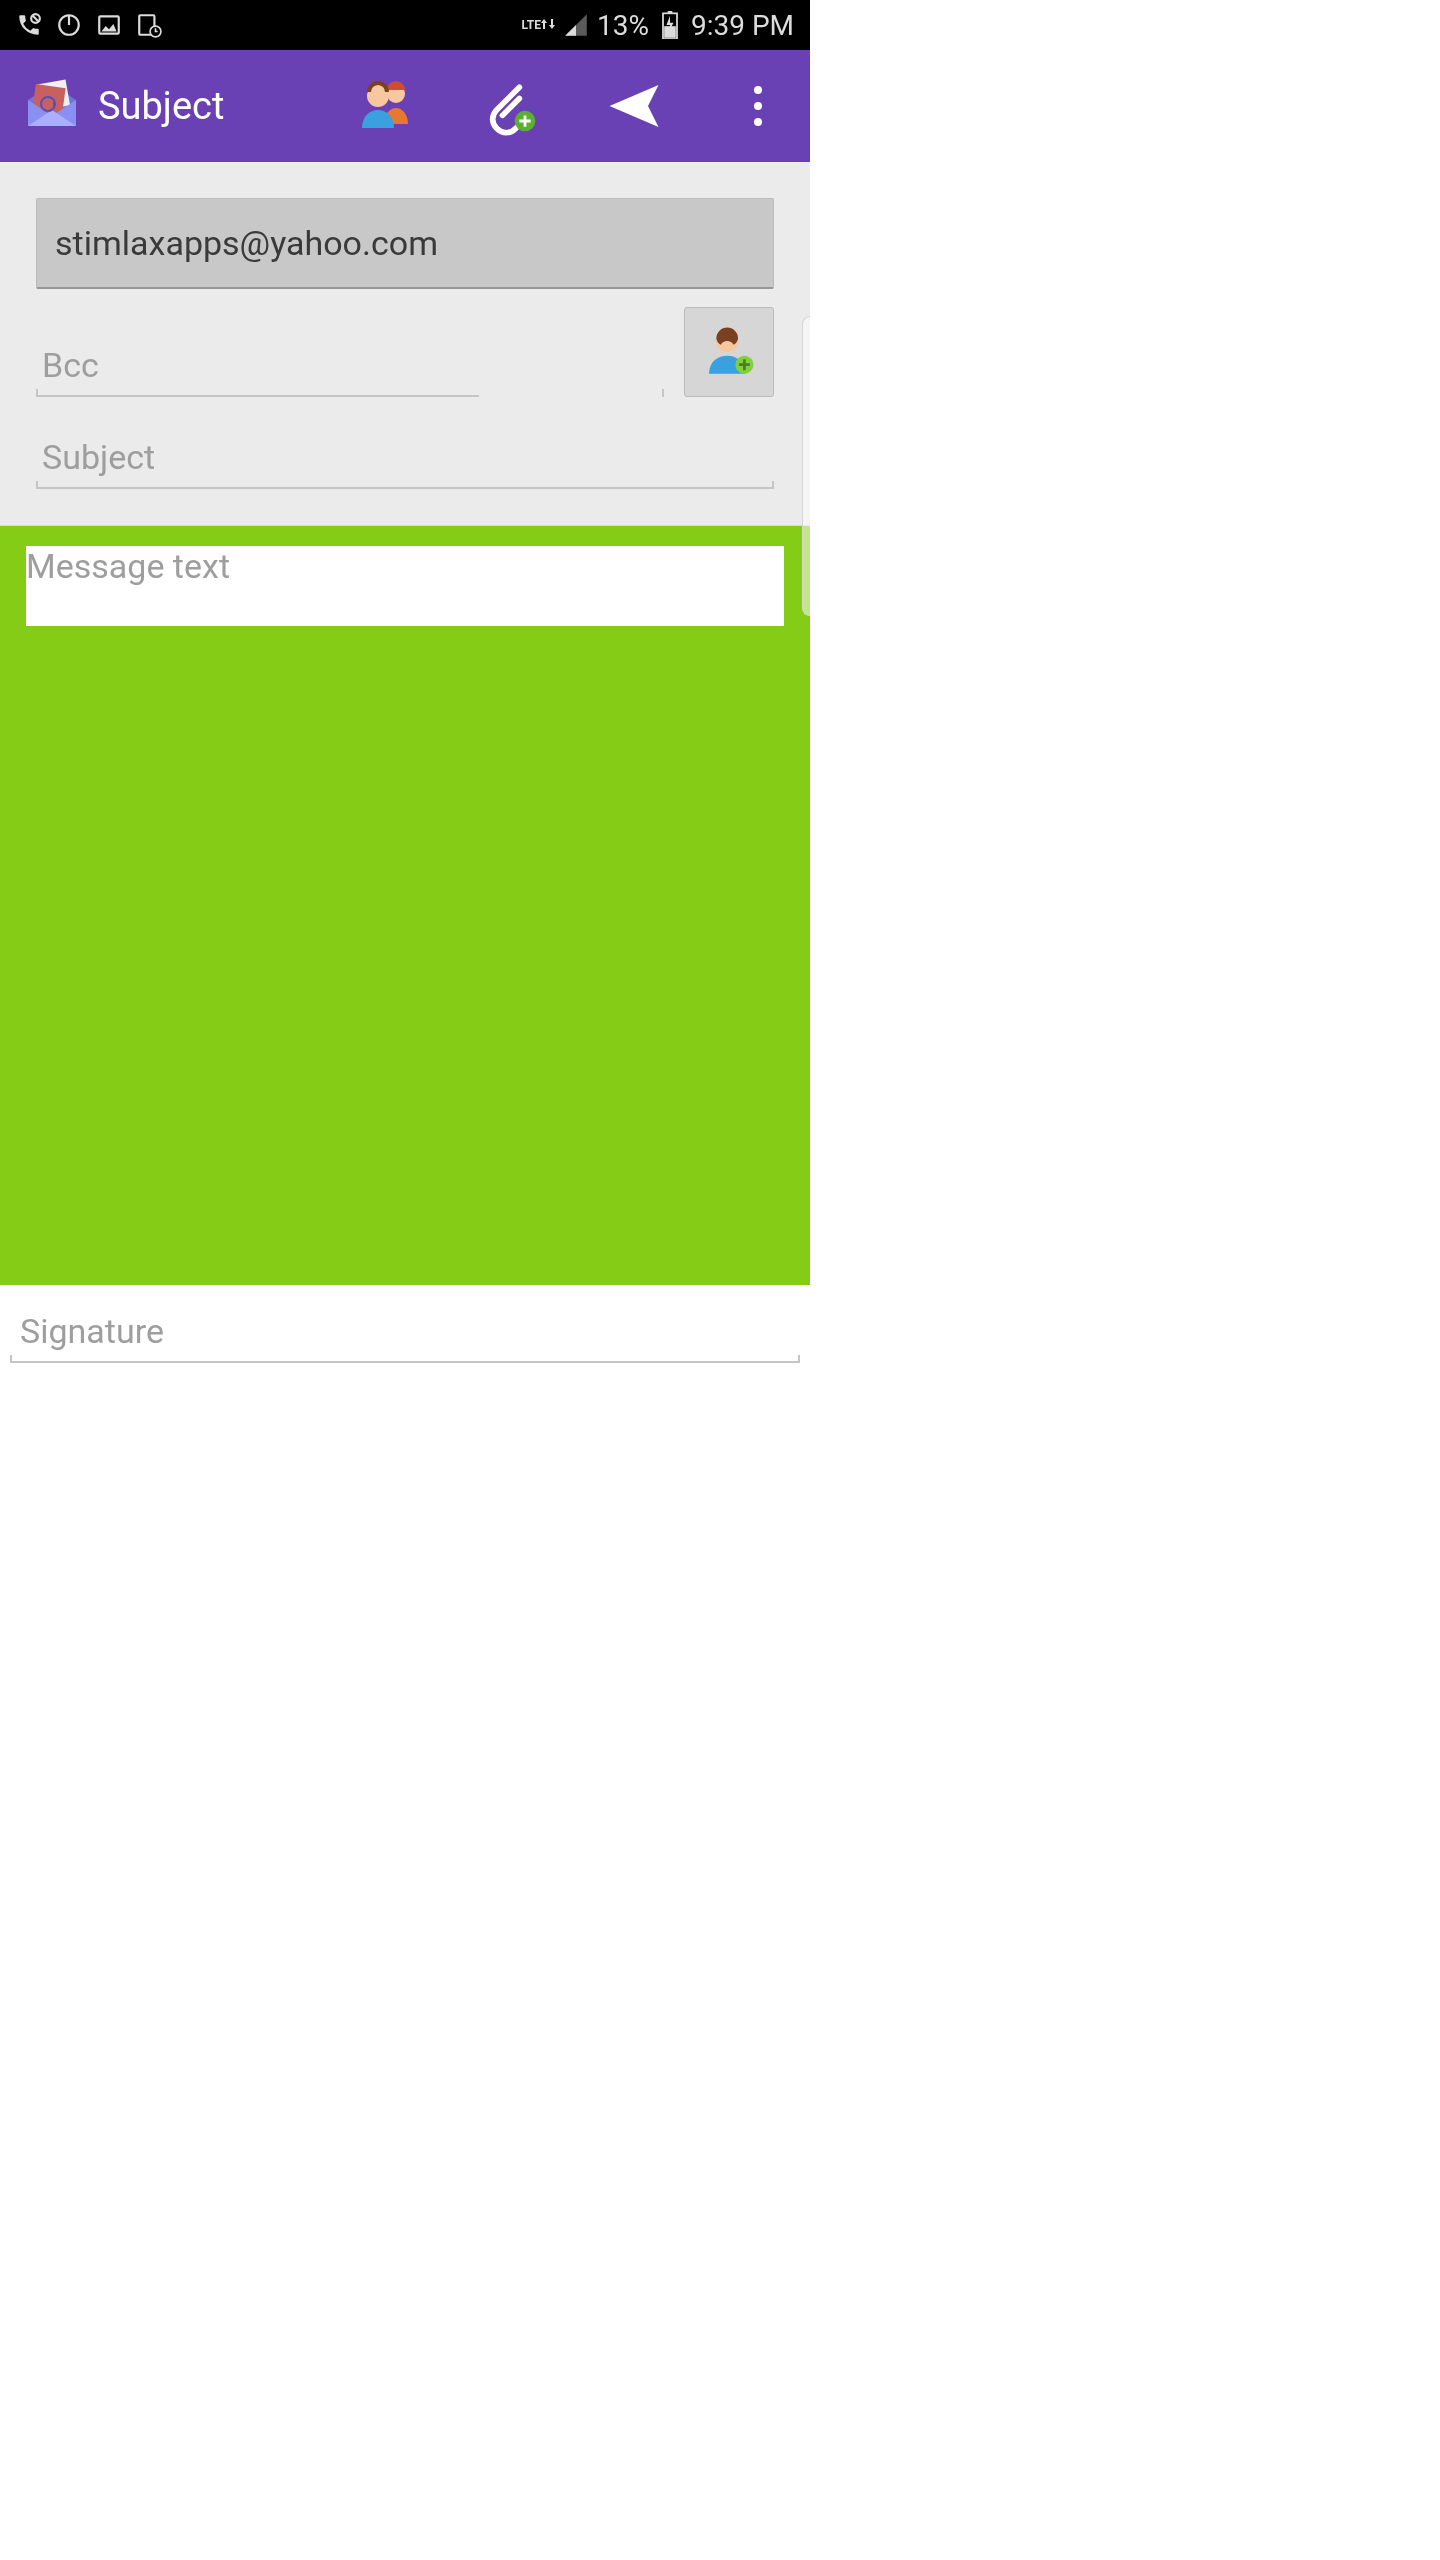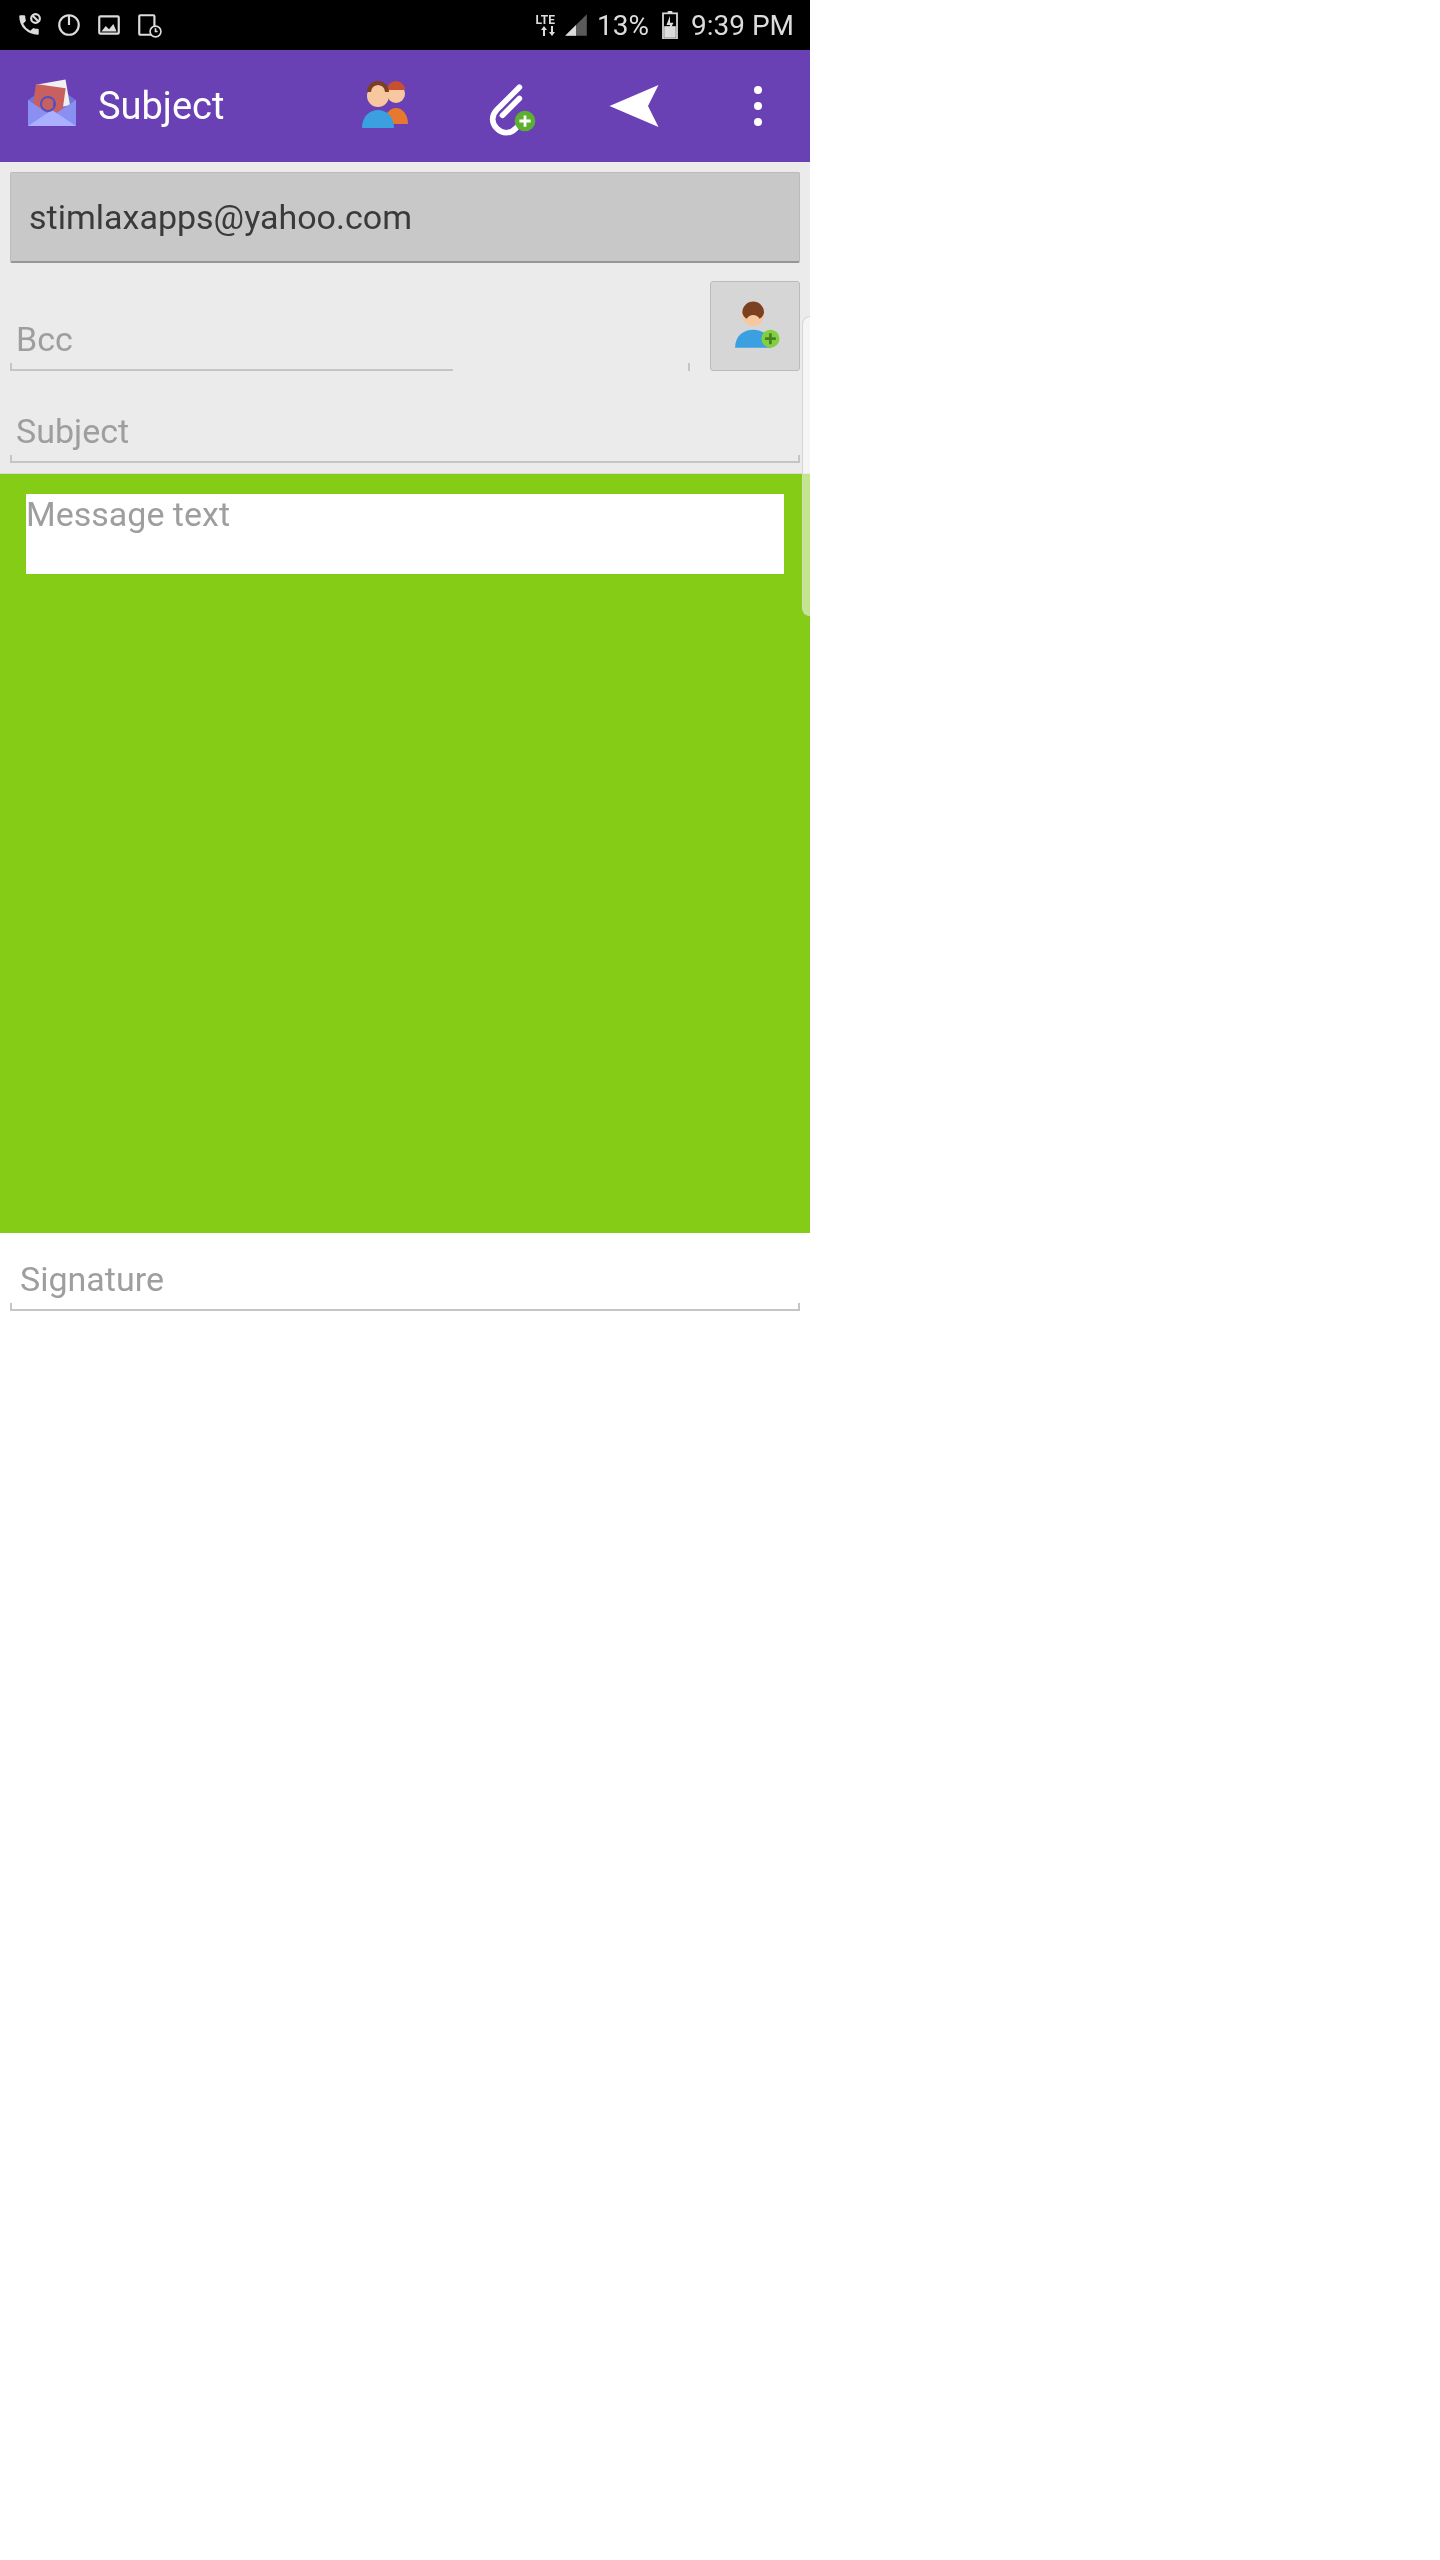--- a/index.html
+++ b/index.html
@@ -77,21 +77,21 @@
     .action-btn {
       width: 64px;
       height: 64px;
       display: flex;
       align-items: center;
       justify-content: center;
       cursor: pointer;
     }
     .compose-area {
       background: #ebebeb;
-      padding: 10px;
+      padding: 36px;
     }
     .from-field {
       background: #c8c8c8;
       border: 1px solid #bbbbbb;
       border-bottom: 2px solid #969696;
       padding: 24px 18px;
       font-size: 34px;
       color: #3a3a3a;
       border-radius: 2px;
       margin-bottom: 18px;
@@ -245,21 +245,21 @@
     </span>
     <span class="status-icon">
       <svg width="28" height="28" viewBox="0 0 24 24">
             <rect x="3" y="3" width="14" height="18" rx="1" fill="none" stroke="#dcdcdc" stroke-width="2"></rect>
             <circle cx="18" cy="18" r="5" fill="#000" stroke="#dcdcdc" stroke-width="1.5"></circle>
             <path stroke="#dcdcdc" stroke-width="1.5" d="M18 15v3h2"></path>
           </svg>
     </span>
   </div>
   <div class="status-right">
-    <span style="display:flex;flex-direction:column;align-items:flex-end;gap:0;">
+    <span style="display:flex;flex-direction:row;align-items:flex-start;gap:0;">
       <span class="lte-text">LTE</span>
       <svg width="14" height="10" viewBox="0 0 14 10">
             <path fill="#dcdcdc" d="M3 0l3 4h-2v6H2V4H0zM11 10l-3-4h2V0h2v6h2z"></path>
           </svg>
     </span>
     <span class="status-icon">
       <svg width="26" height="26" viewBox="0 0 24 24">
             <path fill="#5a5a5a" d="M2 22L22 2v20z"></path>
             <path fill="#dcdcdc" d="M2 22L12 12v10z"></path>
           </svg>

